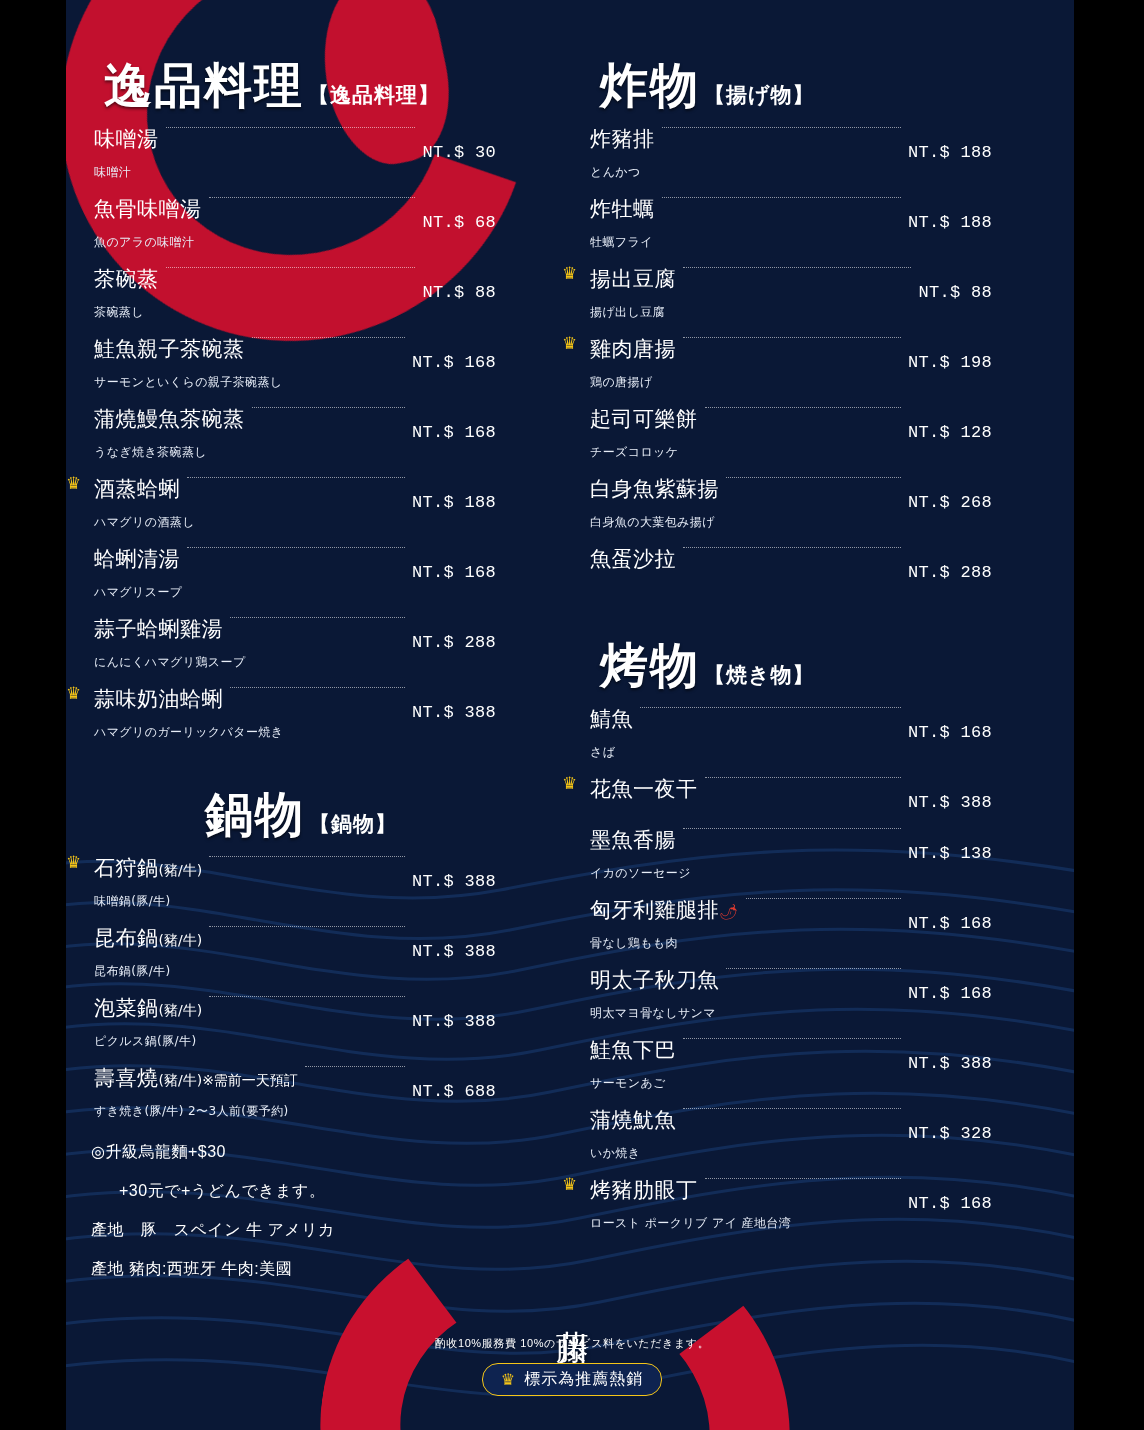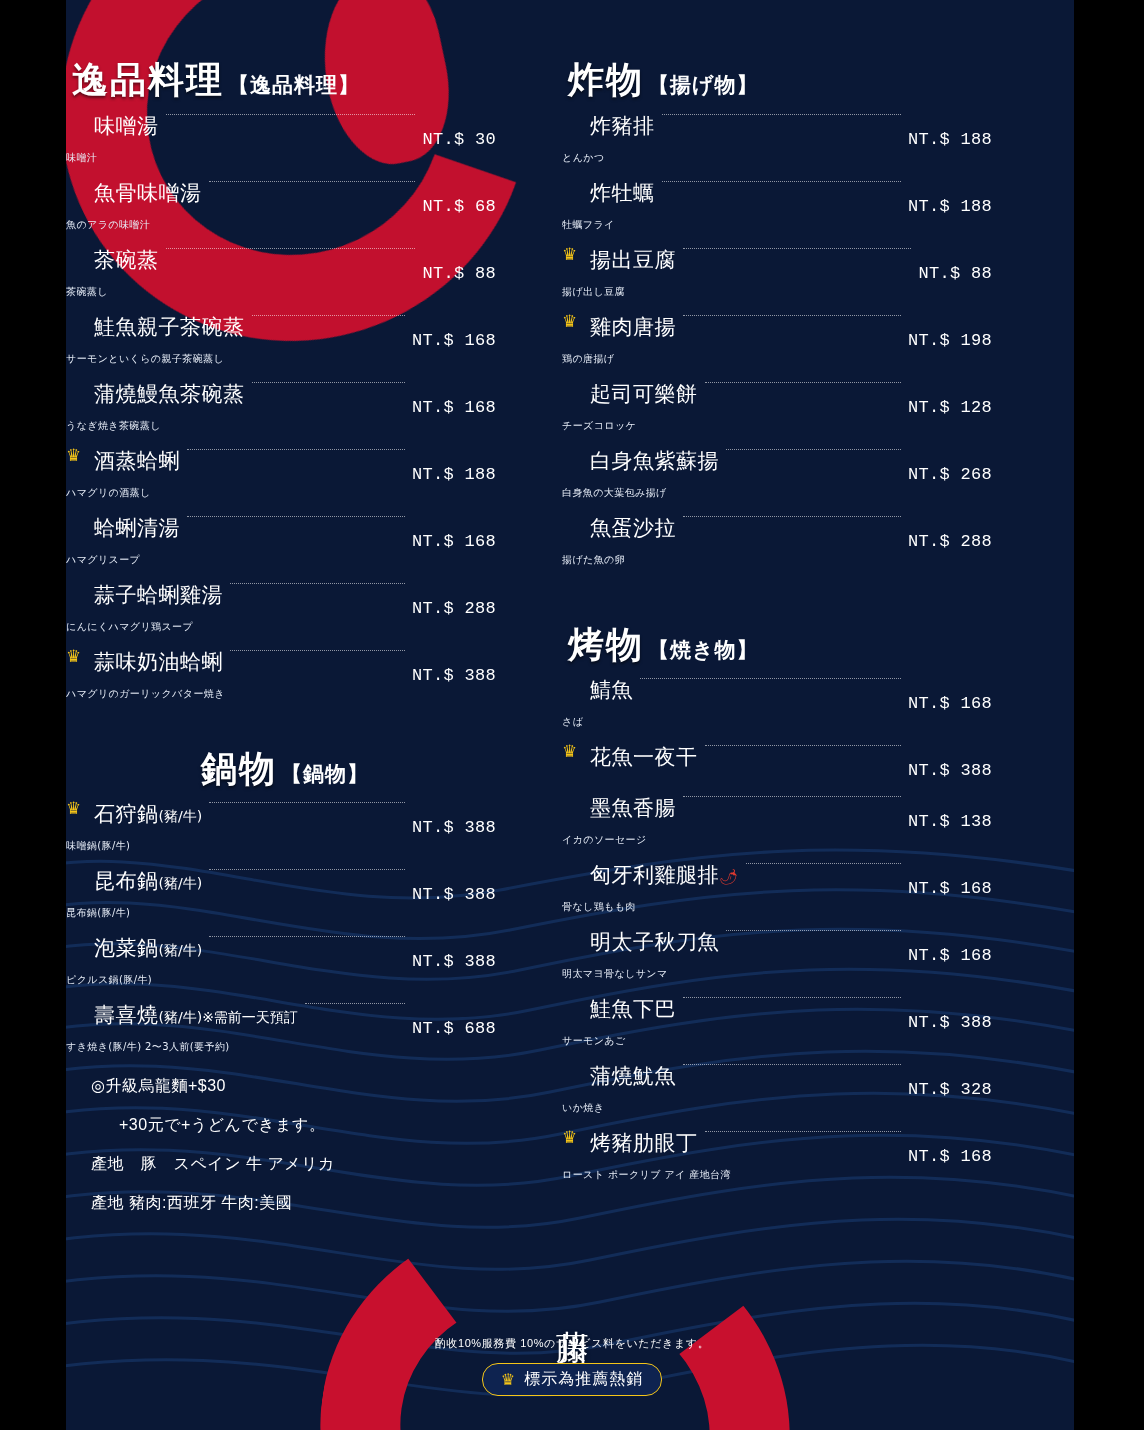--- a/index.html
+++ b/index.html
@@ -87,26 +87,27 @@
   .section { margin-bottom: 6px; }
 
   .section-title {
     display: flex;
     align-items: baseline;
     gap: 4px;
     margin: 0 0 14px 0;
     padding-left: 6px;
   }
   .section-title .zh {
-    font-family: Liberation Sans, sans-serif;
+    font-family: Liberation Serif, serif;
     font-weight: bold;
-    font-size: 36px;
+    font-size: 48px;
     letter-spacing: 2px;
     line-height: 1.1;
     text-shadow: 0 2px 3px rgba(0,0,0,.55);
+    margin-left: 32px;
   }
   .section-title .ja {
     font-family: "DejaVu Serif", "Liberation Serif", serif;
     font-weight: bold;
     font-size: 21px;
     letter-spacing: 1px;
   }
   .title-center { justify-content: center; padding-left: 8px; }
 
   .items { margin: 0; padding: 0; list-style: none; }
@@ -151,21 +152,22 @@
   }
   .price {
     flex: 0 0 auto;
     font-size: 17px;
     letter-spacing: .3px;
     font-family: Liberation Mono, monospace;
     margin-top: 16px;
   }
   .sub {
     margin-top: 2px;
-    font-size: 10px;
+    padding-left: 28px;
+    font-size: 12px;
     color: #e8eef8;
     letter-spacing: .4px;
     font-family: "DejaVu Sans", "Liberation Sans", sans-serif;
   }
 
   
   .notes { margin-top: 22px; padding-left: 25px; }
   .note {
     font-size: 16px;
     letter-spacing: .5px;
@@ -459,21 +461,20 @@
             </div>
             <div class="sub">白身魚の大葉包み揚げ</div>
           </li>
           <li class="item">
             <div class="item-line">
               <span class="crown empty">♛</span>
               <span class="name">魚蛋沙拉</span>
               <span class="dots"></span>
               <span class="price">NT.$ 288</span>
             </div>
-            <div class="sub">揚げた魚の卵</div>
           </li>
         </ul>
       </div>
 
       <div class="section" style="margin-top:58px;">
         <div class="section-title">
           <span class="zh">烤物</span>
           <span class="ja">【焼き物】</span>
         </div>
         <ul class="items">

